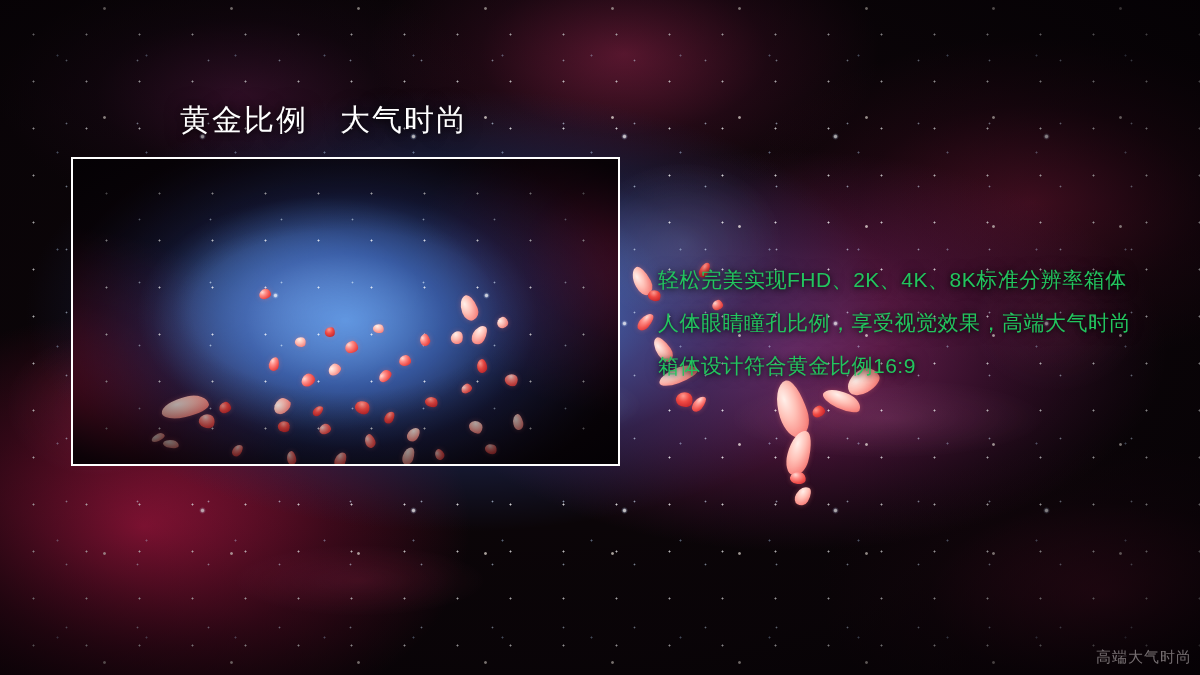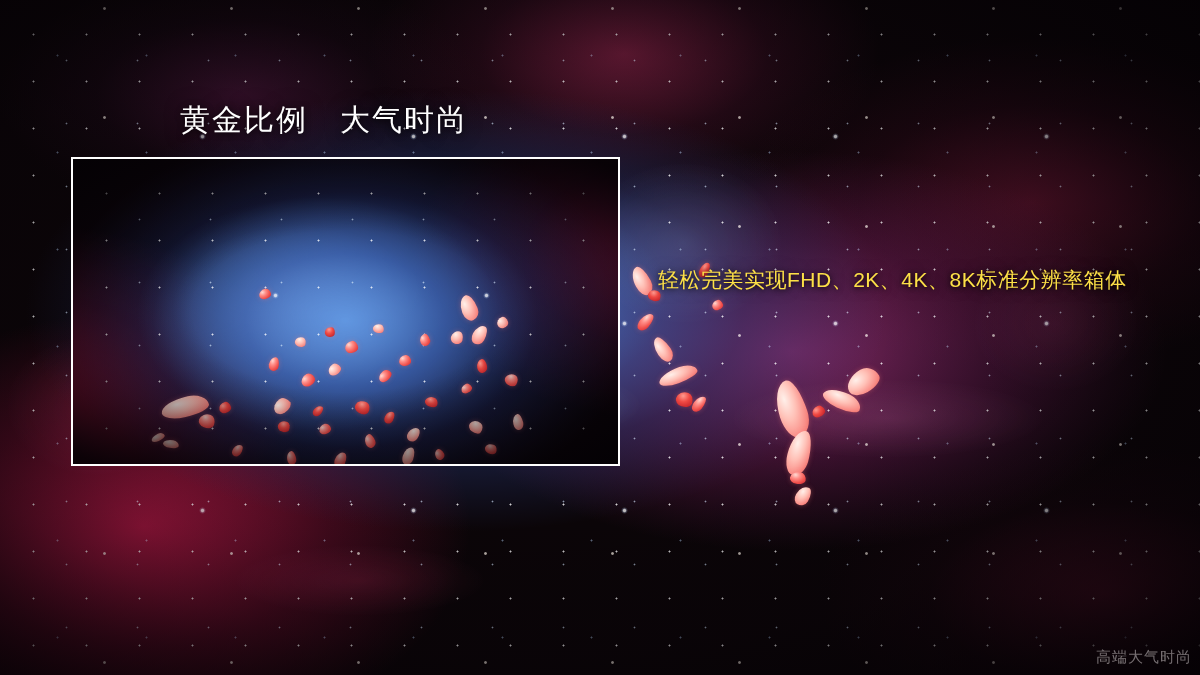--- a/index.html
+++ b/index.html
@@ -100,21 +100,21 @@
 
   
   #title{
     position:absolute;left:180px;top:101px;
     font-size:30px;line-height:38px;color:#ffffff;letter-spacing:2px;
     text-shadow:0 1px 6px rgba(0,0,0,.75),0 0 18px rgba(0,0,0,.5);
     white-space:pre;
   }
   #body-text{
     position:absolute;left:658px;top:258px;width:500px;
-    color:#fde047;font-size:21px;line-height:43px;letter-spacing:.5px;
+    color:#22c55e;font-size:21px;line-height:43px;letter-spacing:.5px;
     text-shadow:0 1px 5px rgba(0,0,0,.8),0 0 14px rgba(0,0,0,.55);
   }
   #body-text .line{white-space:nowrap;}
   #watermark{
     position:absolute;right:8px;bottom:8px;
     font-size:15px;color:rgba(205,198,200,.55);letter-spacing:1px;
   }
 </style>
 </head>
 <body>
@@ -195,17 +195,19 @@
           <div class="petal" style="left: 186px; top: 130px; width: 12px; height: 10px; transform: rotate(-14deg);"></div>
         </div>
       <div class="frame-vignette"></div>
     </div>
   </div>
 
   <div id="title">黄金比例　大气时尚</div>
 
   <div id="body-text">
     <div class="line">轻松完美实现FHD、2K、4K、8K标准分辨率箱体</div>
+    <div class="line">人体眼睛瞳孔比例，享受视觉效果，高端大气时尚</div>
+    <div class="line">箱体设计符合黄金比例16:9</div>
   </div>
 
   <div id="watermark">高端大气时尚</div>
 
 </div>
 
 </body></html>

